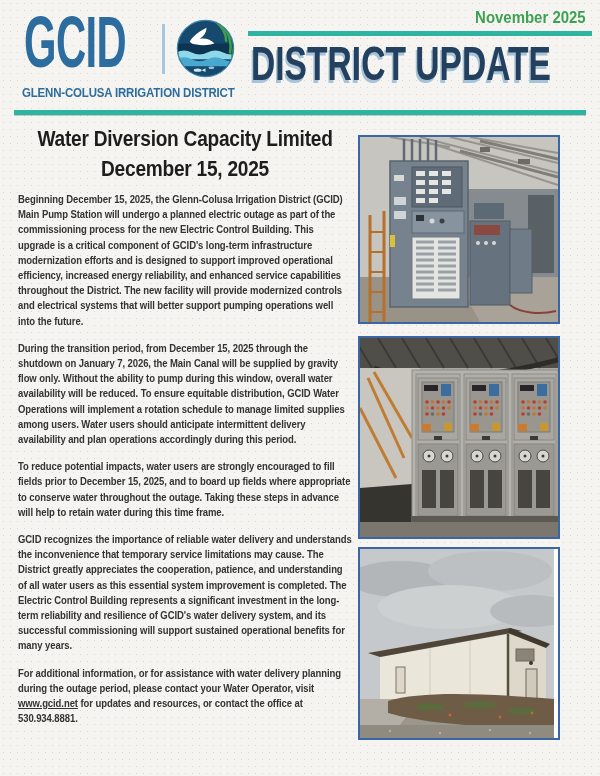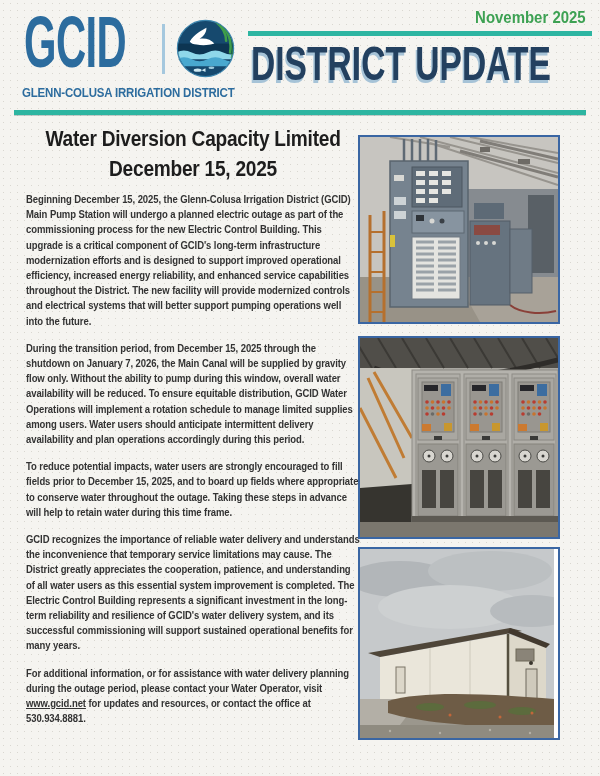--- a/index.html
+++ b/index.html
@@ -44,21 +44,21 @@
     font-size:48px; font-weight:bold; color:var(--title_navy,#23405f);
     transform:scaleX(0.70); transform-origin:0 0; white-space:nowrap;
     text-shadow:-2px 3px 0 var(--title_shadow,#a6c3d7);
   }
   .header-rule{
     position:absolute; left:14px; top:110px; width:572px; height:4.5px;
     background:var(--teal,#2db5a1);
     box-shadow:0 1px 0 rgba(40,80,80,0.25);
   }
   
-  .article-col{ position:absolute; left:26px; top:124px; width:334px; }
+  .article-col{ position:absolute; left:18px; top:124px; width:334px; }
   .condense{ width:393px; transform:scaleX(0.85); transform-origin:0 0; }
   .article-title{
     font-size:22.5px; font-weight:bold; color:#1d1d1d; line-height:30px;
     text-align:center; letter-spacing:-0.3px;
   }
   .article-title.last{ margin-bottom:8px; }
   .article-col p{
     font-size:11.2px; line-height:15.2px; font-weight:700;
     color:var(--body_text,#333); margin:0 0 12px 0; letter-spacing:-0.1px;
     text-align:left;

